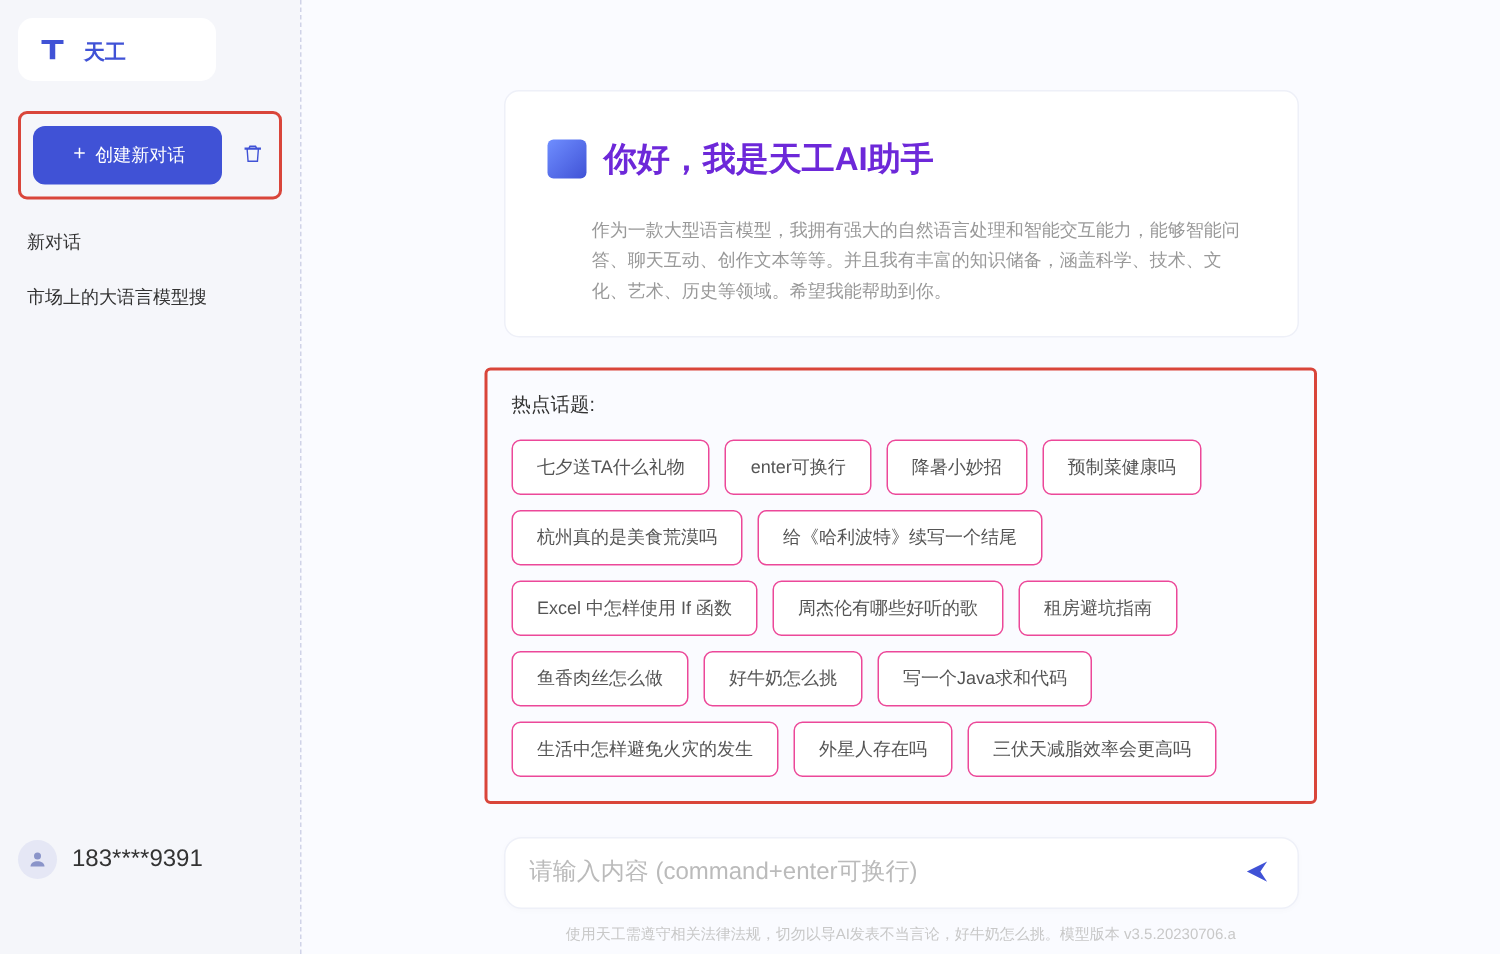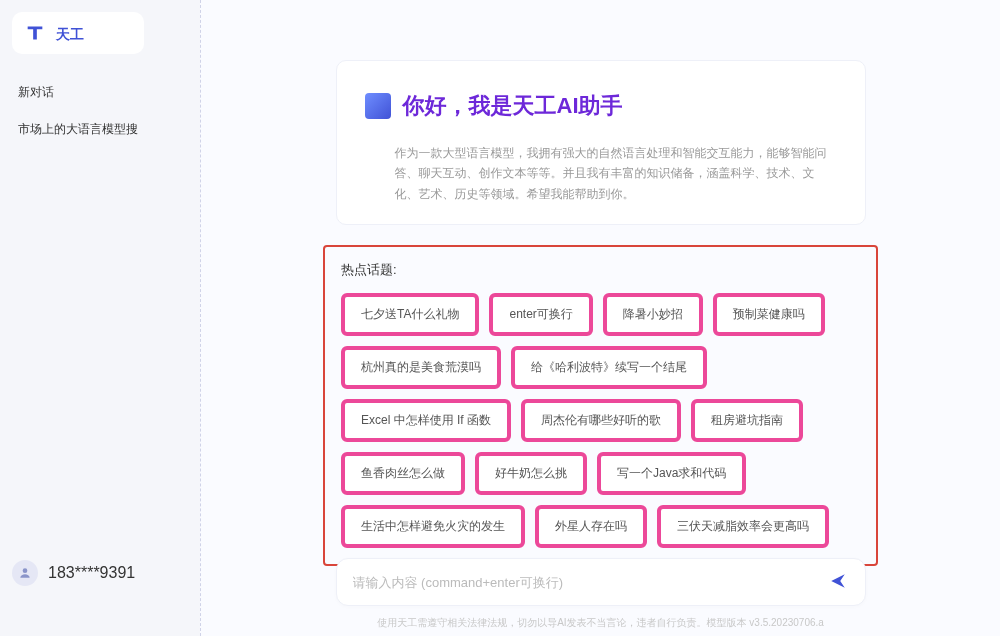--- a/index.html
+++ b/index.html
@@ -157,21 +157,21 @@
       color: #333;
       margin-bottom: 14px;
     }
     .topics-wrap {
       display: flex;
       flex-wrap: wrap;
       gap: 10px;
     }
     .topic-pill {
       background: #fff;
-      border: 4px solid #ec4899;
+      border: 1px solid #ec4899;
       border-radius: 6px;
       padding: 9px 16px;
       font-size: 12px;
       color: #555;
       cursor: pointer;
       white-space: nowrap;
     }
     .input-bar {
       position: absolute;
       bottom: 30px;
@@ -183,21 +183,21 @@
       padding: 12px 16px;
       display: flex;
       align-items: center;
       border: 1px solid #eef0f8;
       box-shadow: 0 1px 4px rgba(0,0,0,0.02);
     }
     .chat-input {
       flex: 1;
       border: none;
       outline: none;
-      font-size: 13px;
+      font-size: 16px;
       color: #333;
       background: transparent;
     }
     .chat-input::placeholder { color: #bbb; }
     .send-btn {
       background: transparent;
       border: none;
       color: #4052d6;
       cursor: pointer;
       width: 22px;
@@ -222,20 +222,37 @@
 <aside class="sidebar">
   <div class="logo-area">
     <span class="logo-icon">
       <svg viewBox="0 0 24 24" width="22" height="22">
           <path d="M4 5h16v3h-6v11h-4V8H4V5z" fill="#4052d6"></path>
         </svg>
     </span>
     <span class="logo-text">天工</span>
   </div>
 
+  <div class="new-chat-row">
+    <button class="new-chat-btn">
+      <span>
+        <svg viewBox="0 0 24 24" width="12" height="12">
+            <path d="M11 5h2v6h6v2h-6v6h-2v-6H5v-2h6V5z" fill="#fff"></path>
+          </svg>
+      </span>
+      <span>创建新对话</span>
+    </button>
+    <button class="trash-btn">
+      <span>
+        <svg viewBox="0 0 24 24" width="15" height="15">
+            <path d="M6 7h12l-1 13H7L6 7zm3-3h6l1 2H8l1-2zM4 6h16v1H4V6z" fill="none" stroke="#4052d6" stroke-width="1.5"></path>
+          </svg>
+      </span>
+    </button>
+  </div>
 
   <div class="history-item">新对话</div>
   <div class="history-item">市场上的大语言模型搜</div>
 
   <div class="user-area">
     <span class="avatar">
       <svg viewBox="0 0 24 24" width="14" height="14">
           <circle cx="12" cy="8" r="4" fill="#8a94c9"></circle>
           <path d="M4 20c0-4 4-6 8-6s8 2 8 6" fill="#8a94c9"></path>
         </svg>
@@ -278,14 +295,14 @@
     <input class="chat-input" type="text" placeholder="请输入内容 (command+enter可换行)" style="">
     <button class="send-btn">
       <span>
         <svg viewBox="0 0 24 24" width="18" height="18">
             <path d="M3 12l18-9-6 9 6 9-18-9z" fill="#4052d6"></path>
           </svg>
       </span>
     </button>
   </div>
 
-  <div class="footer-note">使用天工需遵守相关法律法规，切勿以导AI发表不当言论，违者自行负责。模型版本 v3.5.20230706.a</div>
+  <div class="footer-note">使用天工需遵守相关法律法规，切勿以导AI发表不当言论，好牛奶怎么挑。模型版本 v3.5.20230706.a</div>
 </main>
 
 </body></html>

